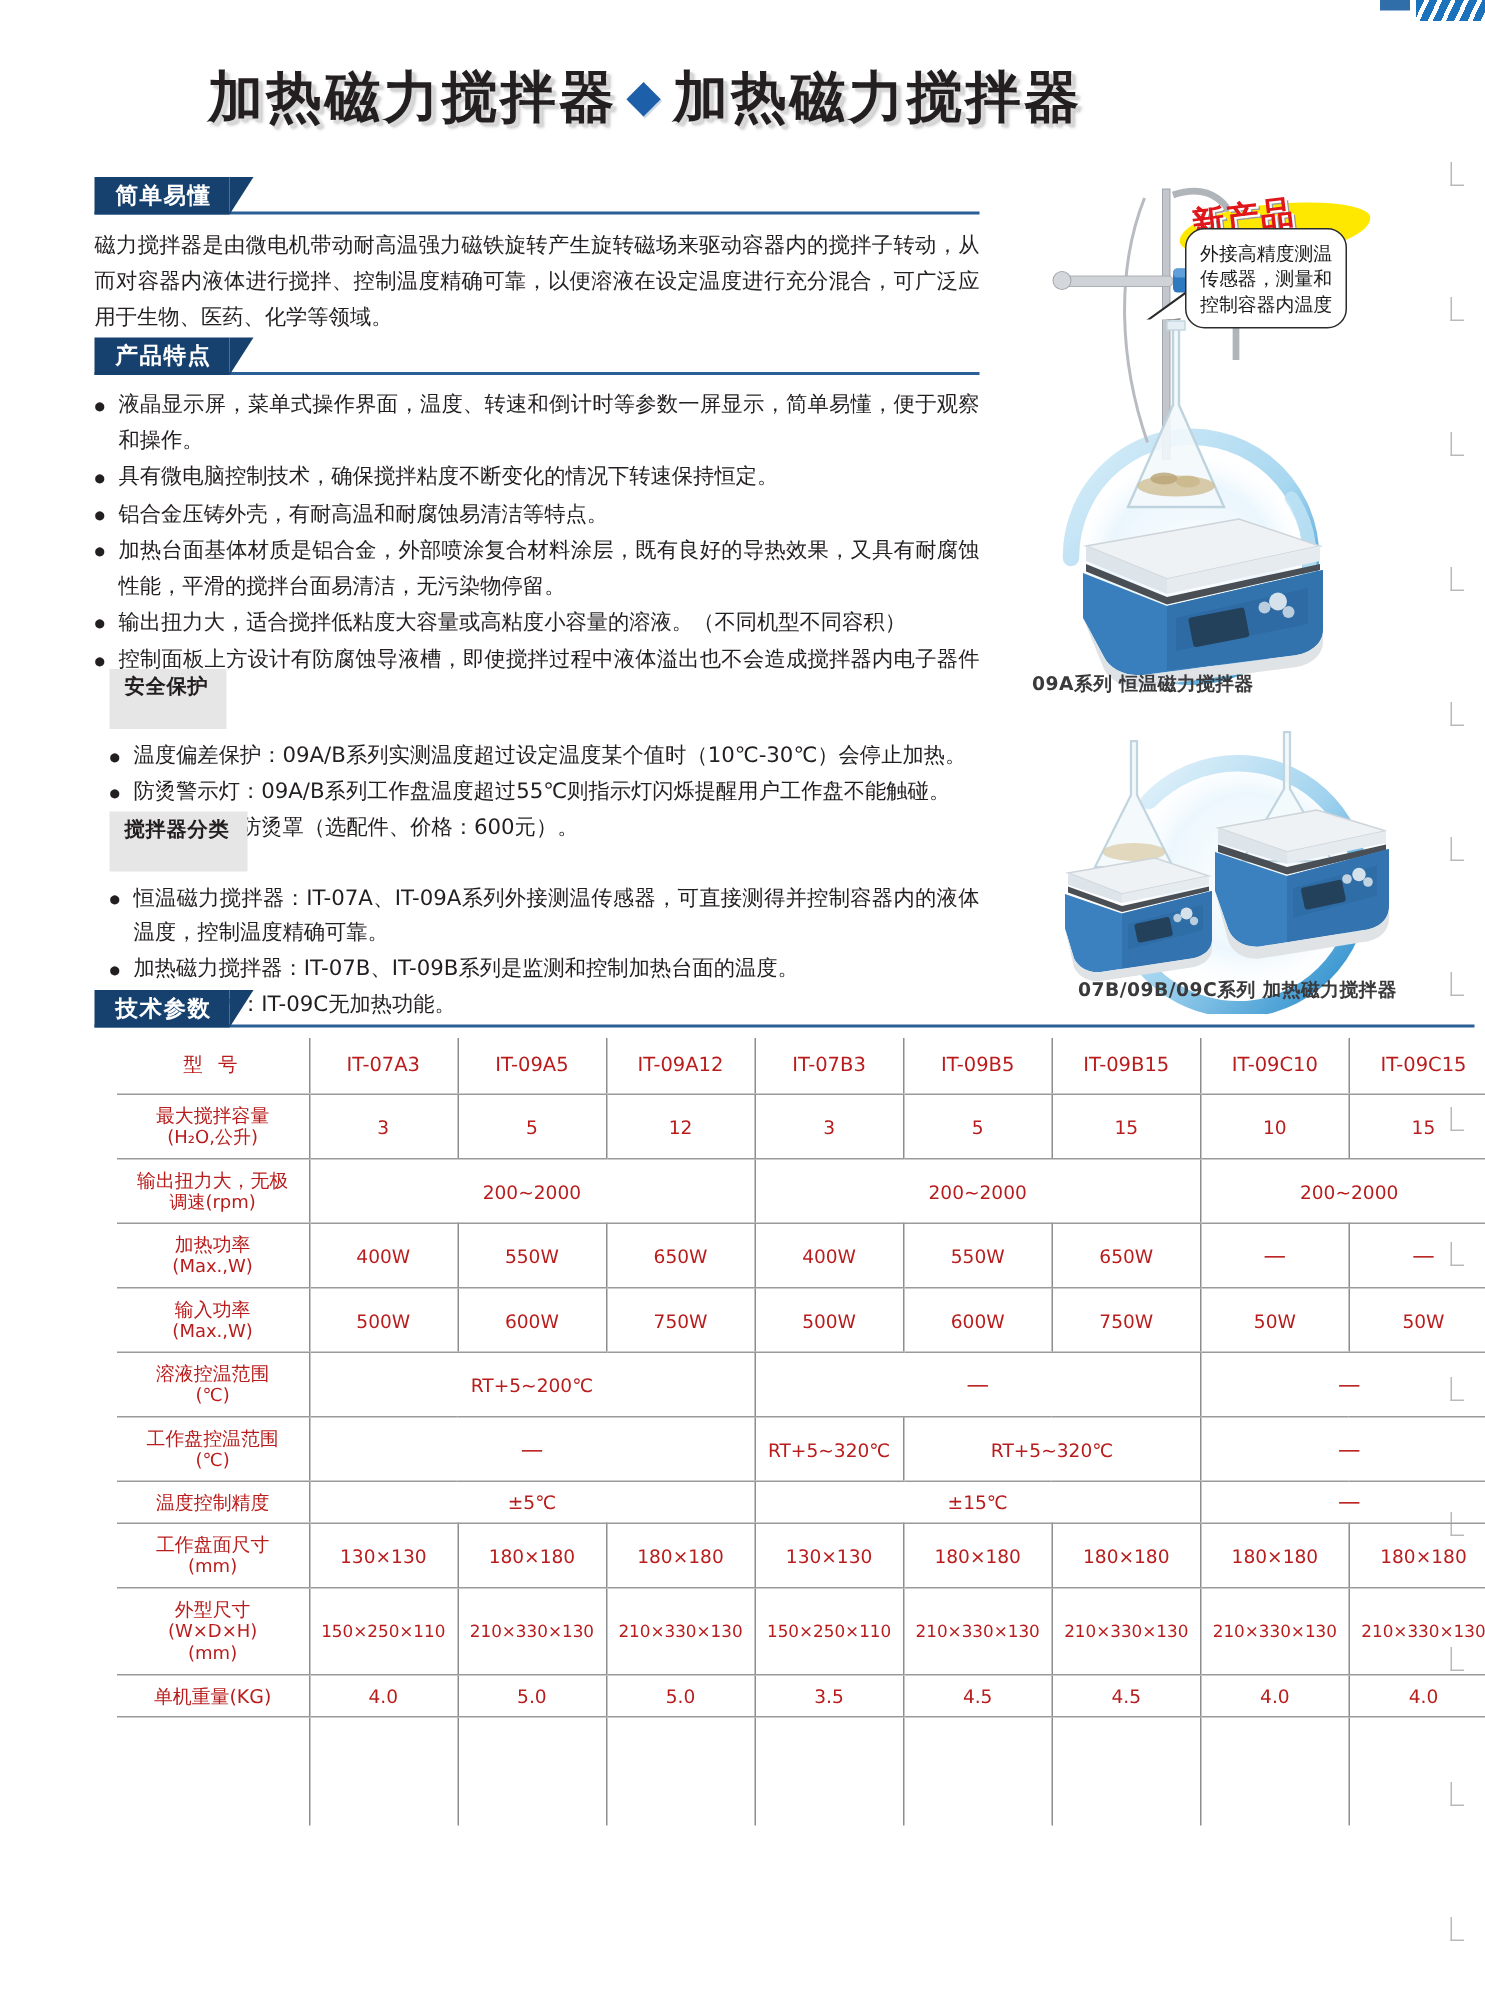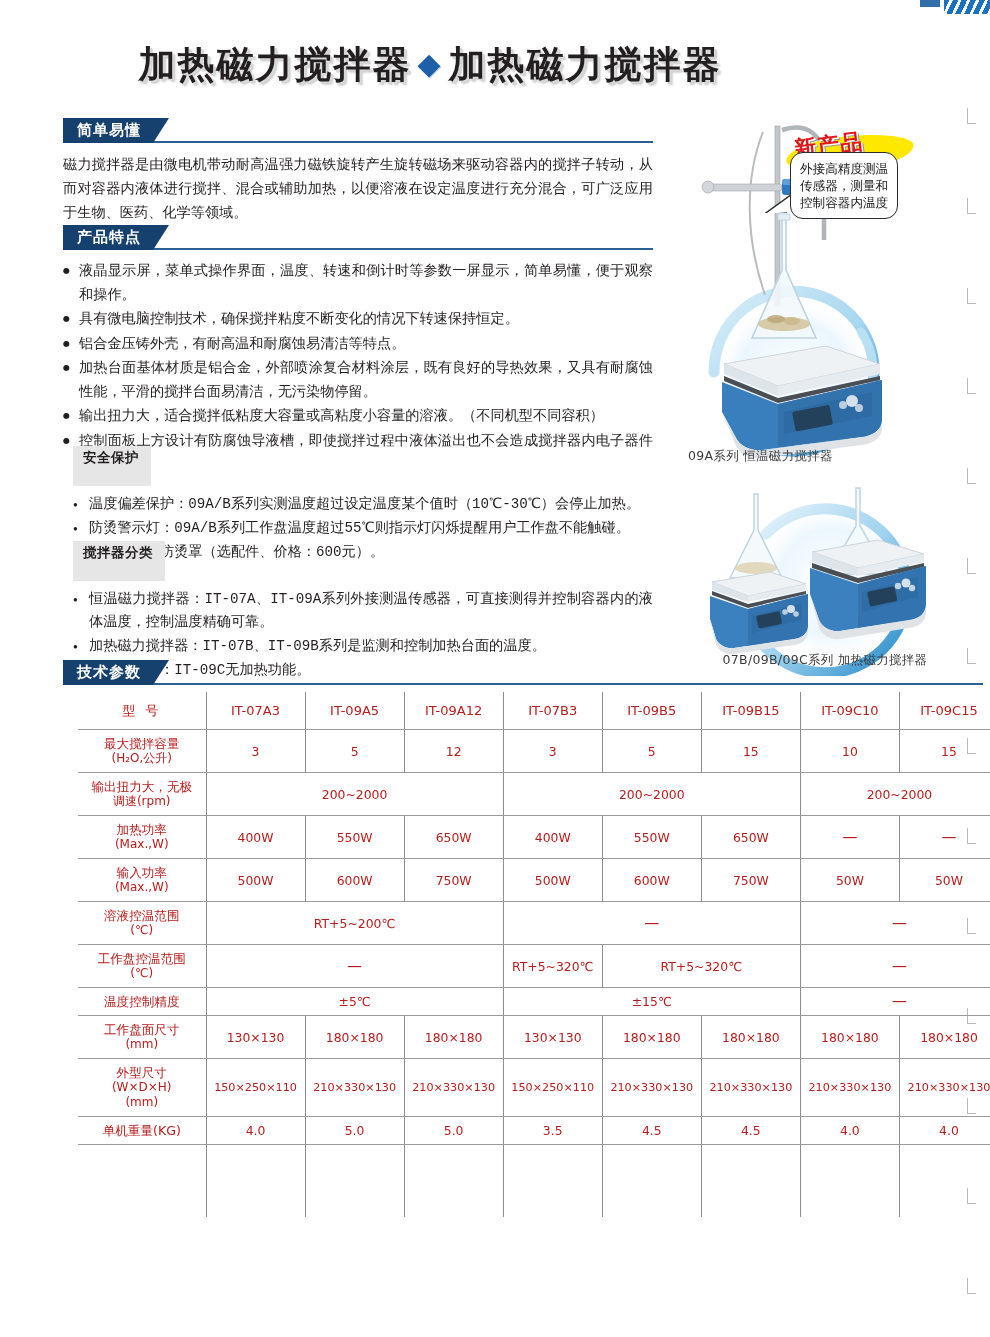--- a/index.html
+++ b/index.html
@@ -76,27 +76,27 @@
   ul.bullets { list-style: none; }
   ul.bullets li {
     position: relative; padding-left: 16px;
     font-size: 14.2px; line-height: 23.5px; color: #231f20;
     margin-bottom: 1px; text-align: justify;
   }
   ul.bullets li::before {
     content: "●"; position: absolute; left: 0; top: 0;
     font-size: 8px; line-height: 23.5px; color: #231f20;
   }
-  ul.bullets.tight li { line-height: 23px; font-family: Liberation Mono, monospace; }
+  ul.bullets.tight li { line-height: 23px; }
 
   
   .art { position: absolute; }
   .cap {
     position: absolute; text-align: center;
-    font-size: 12.5px; color: #3a3a3c; letter-spacing: .3px; white-space: nowrap;
+    font-size: 12.5px; color: #3a3a3c; letter-spacing: .3px; white-space: nowrap; font-weight: bold;
   }
 
   
   .newbadge { position: absolute; width: 128px; height: 56px; }
   .newbadge .sw {
     position: absolute; left: 0; top: 14px; width: 128px; height: 34px;
     background: #ffe800; border-radius: 50% 60% 50% 55% / 60% 50% 60% 50%;
     transform: rotate(-6deg);
   }
   .newbadge .tx {
@@ -167,21 +167,21 @@
     <span class="title">
       <span>加热磁力搅拌器</span><span class="dia">◆</span><span>加热磁力搅拌器</span>
     </span>
   </div>
 
   <div class="sec" style="left:63px; top:118px; width:590px;">
     <div class="sec-head">
       <span class="sec-tag">简单易懂</span>
       <div class="sec-rule"></div>
     </div>
-    <p class="para" style="margin-top:9px;">磁力搅拌器是由微电机带动耐高温强力磁铁旋转产生旋转磁场来驱动容器内的搅拌子转动，从而对容器内液体进行搅拌、混合或辅助加热，以便溶液在设定温度进行充分混合，可广泛应用于生物、医药、化学等领域。</p>
+    <p class="para" style="margin-top:9px;">磁力搅拌器是由微电机带动耐高温强力磁铁旋转产生旋转磁场来驱动容器内的搅拌子转动，从而对容器内液体进行搅拌、控制温度精确可靠，以便溶液在设定温度进行充分混合，可广泛应用于生物、医药、化学等领域。</p>
   </div>
 
   <div class="sec" style="left:63px; top:225px; width:590px;">
     <div class="sec-head">
       <span class="sec-tag">产品特点</span>
       <div class="sec-rule"></div>
     </div>
     <ul class="bullets" style="margin-top:9px;">
       <li>液晶显示屏，菜单式操作界面，温度、转速和倒计时等参数一屏显示，简单易懂，便于观察和操作。</li>
       <li>具有微电脑控制技术，确保搅拌粘度不断变化的情况下转速保持恒定。</li>

